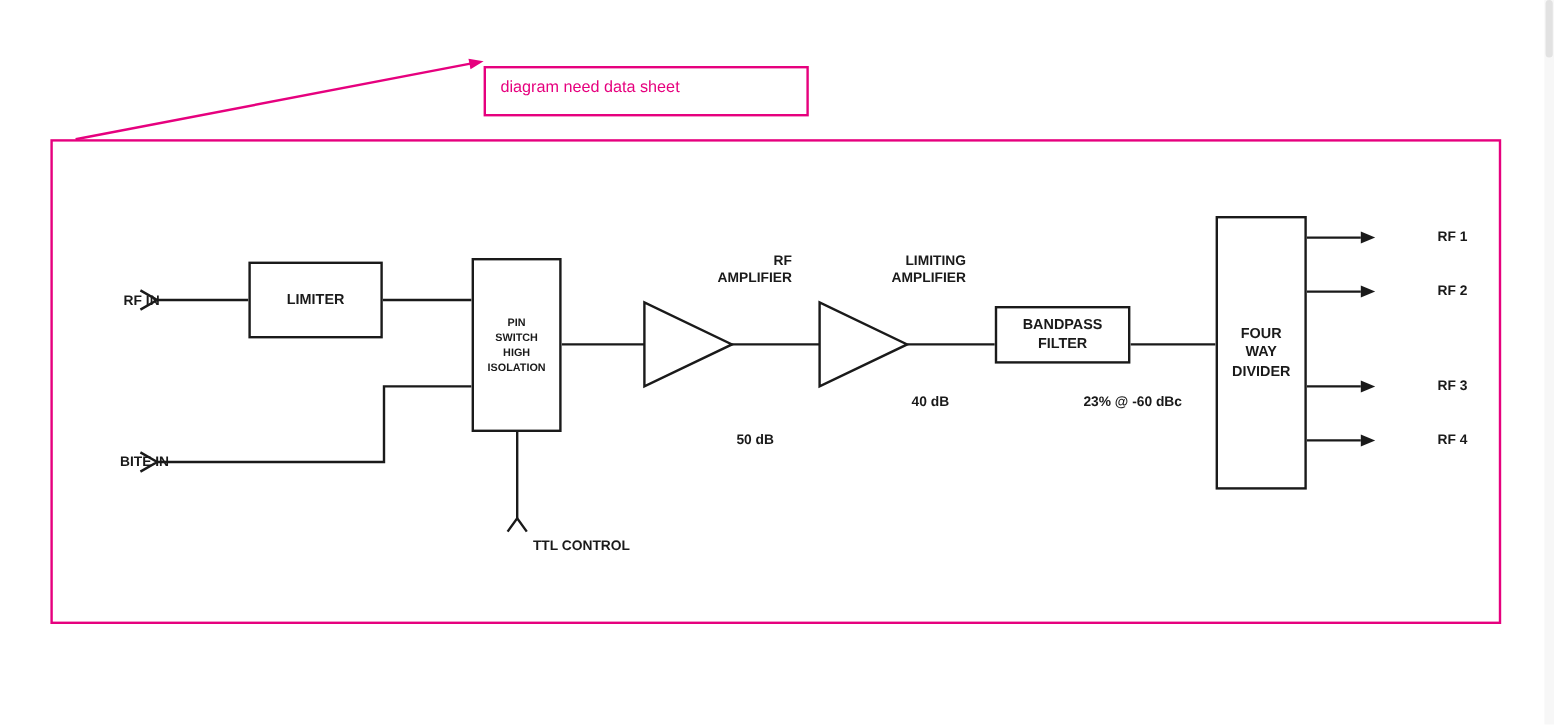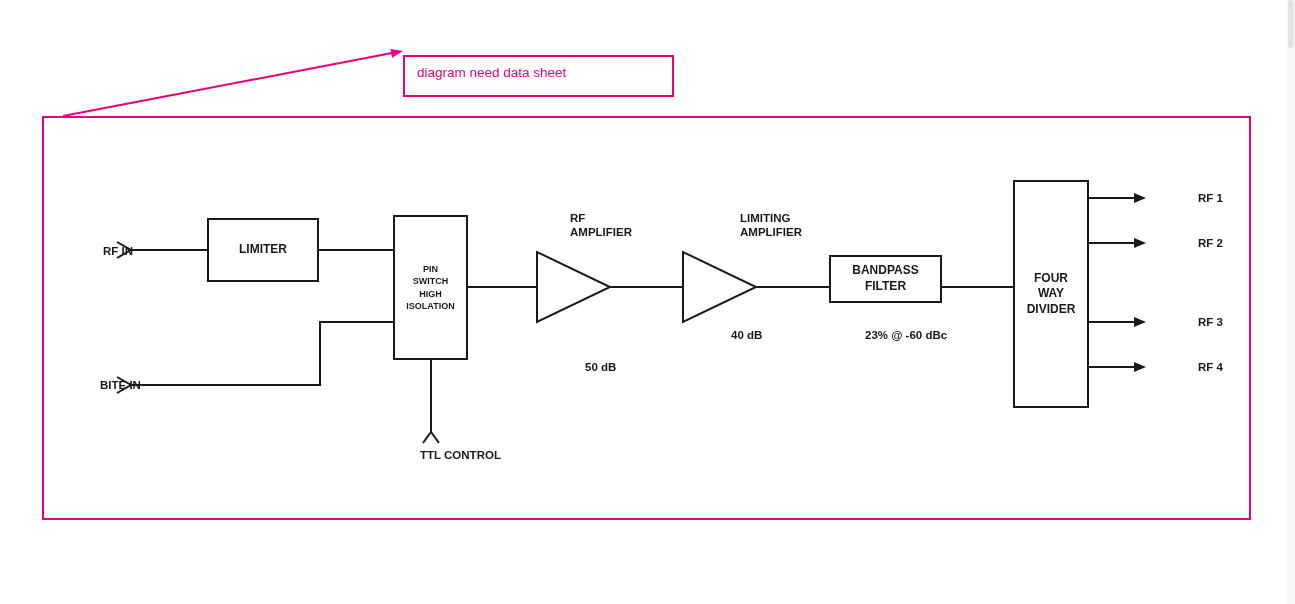--- a/index.html
+++ b/index.html
@@ -24,21 +24,21 @@
 
   .label {
     position: absolute;
     font-weight: 700;
     color: #1a1a1a;
     font-size: 11.5px;
     line-height: 1.25;
     white-space: pre-line;
     padding-left: 40px;
   }
-  .center { text-align: left; }
+  .center { text-align: right; }
 
   .block {
     position: absolute;
     border: 2px solid #1a1a1a;
     background: #ffffff;
     display: flex;
     align-items: center;
     justify-content: center;
     text-align: center;
     font-weight: 700;
@@ -151,21 +151,21 @@
     <span>PIN
 SWITCH
 HIGH
 ISOLATION</span>
   </div>
 
   <div class="label center" style="left:530px; top:211px; width:90px;">RF
 AMPLIFIER</div>
   <div class="label center" style="left:545px; top:328px; width:60px;margin-top:32px;">50 dB</div>
 
-  <div class="label center" style="left:700px; top:211px; width:90px;">LIMITING
+  <div class="label center" style="left:675px; top:211px; width:90px;">LIMITING
 AMPLIFIER</div>
   <div class="label center" style="left:691px; top:328px; width:60px;">40 dB</div>
 
   <div class="block" style="left:829px; top:255px; width:113px; height:48px;">
     <span>BANDPASS
 FILTER</span>
   </div>
   <div class="label center" style="left:825px; top:328px; width:120px;">23% @ -60 dBc</div>
 
   <div class="block" style="left:1013px; top:180px; width:76px; height:228px;">

